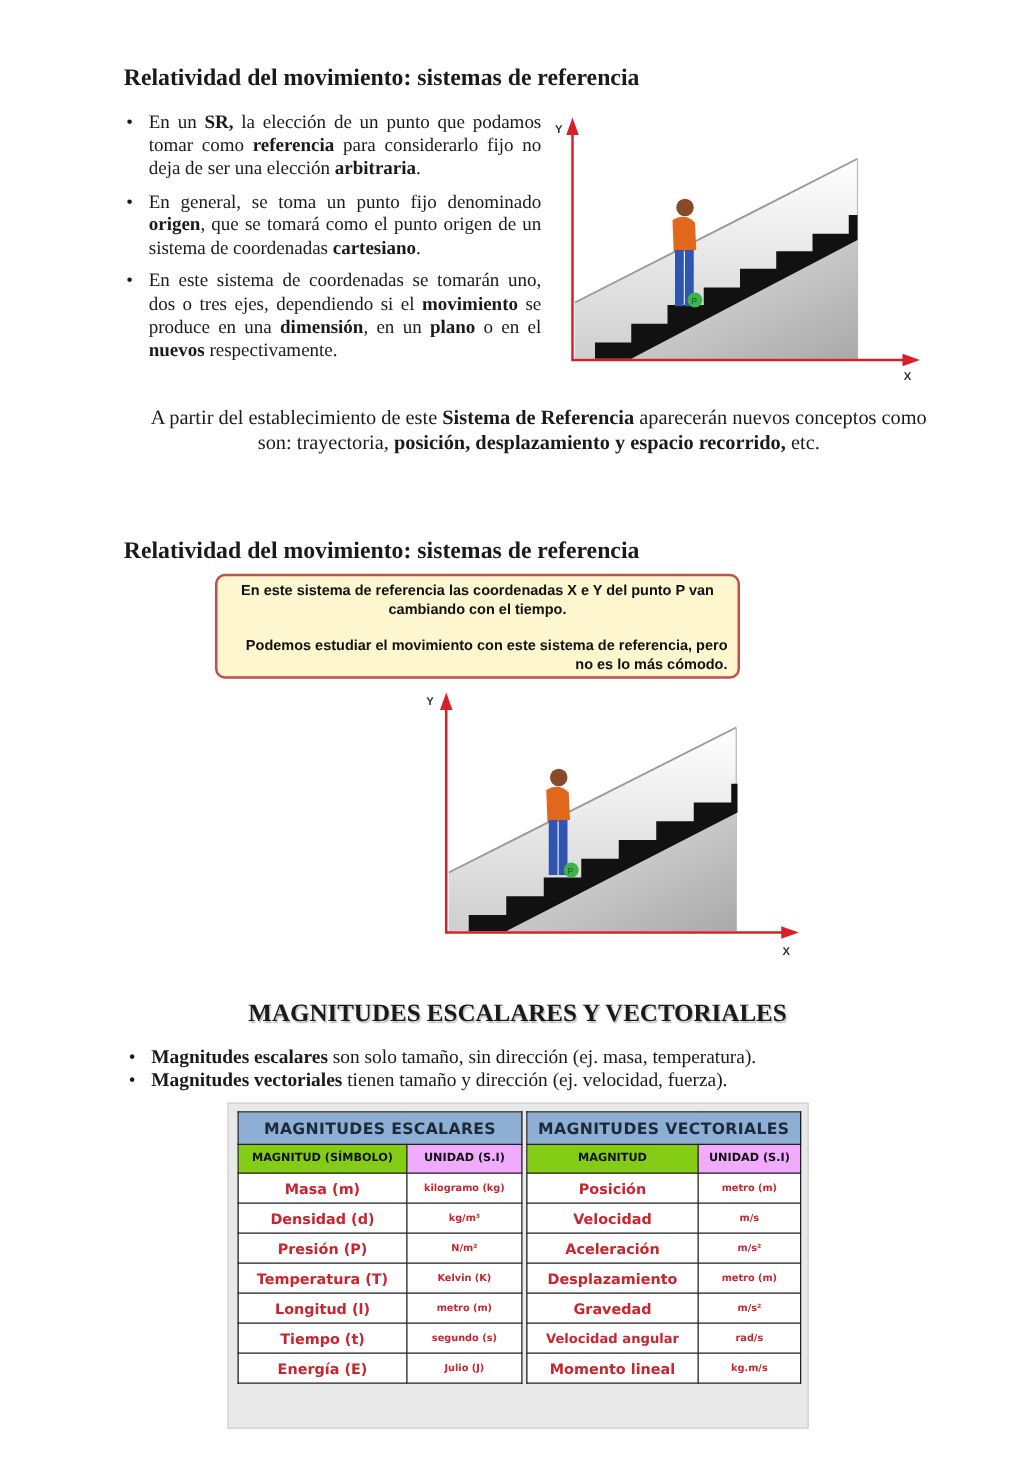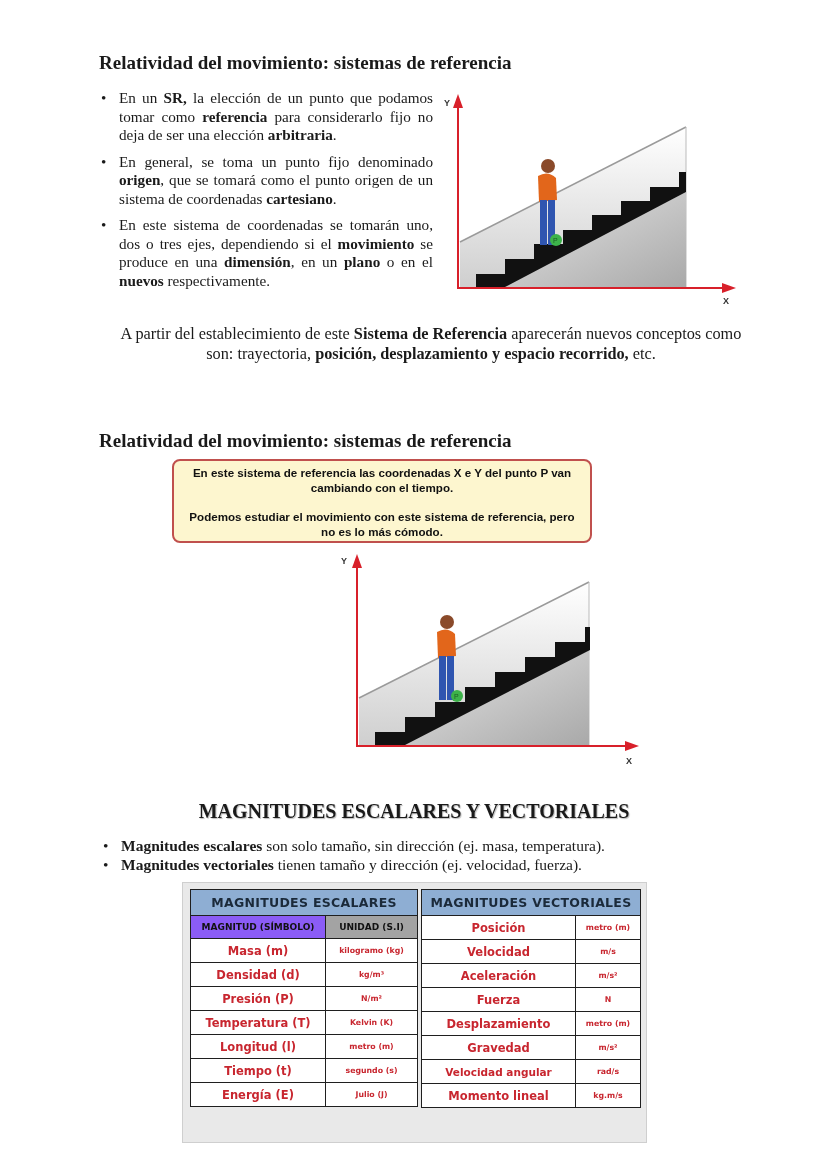--- a/index.html
+++ b/index.html
@@ -10,31 +10,31 @@
   ul.bullets { position:absolute; margin:0; padding:0; list-style:none; font-size:15.2px; line-height:18.5px; }
   ul.bullets li { position:relative; padding-left:20px; margin-bottom:8px; text-align:justify; }
   ul.bullets li::before { content:"•"; position:absolute; left:2px; top:0; }
   b { font-weight:bold; }
   .para { position:absolute; font-size:16.3px; line-height:20px; text-align:center; }
   .callout { position:absolute; left:172px; top:459px; width:420px; height:84px;
              background:#fdf6cf; border:2px solid #c0504d; border-radius:8px;
              font-family:"Liberation Sans", sans-serif; font-weight:bold; font-size:11.6px;
              text-align:center; line-height:15px; color:#111; box-sizing:border-box; padding:4px 8px; }
   .callout p { margin:0; }
-  .callout p + p { margin-top:14px; }
+  .callout p + p { margin-top:14px;text-align:right; }
   .mag-title { position:absolute; left:0; width:828px; top:800px; text-align:center;
                font-size:20px; font-weight:bold; margin:0; text-shadow:1px 1px 1px #bbb; }
   .table-frame { position:absolute; left:182px; top:882px; width:463px; height:259px;
                  background:#e9e9e9; border:1px solid #cfcfcf; }
   table.mt { position:absolute; top:6px; border-collapse:collapse;
              font-family:"DejaVu Sans", sans-serif; font-weight:bold; }
   table.mt td, table.mt th { border:1.5px solid #1f1f1f; text-align:center; padding:0; }
   table.mt th.cap { background:#8eaed3; color:#1b2a3a; font-size:12.5px; height:25px; letter-spacing:0.3px; }
-  table.mt th.hmag { background:#8b5cf6; font-size:9px; height:22px; color:#111; }
-  table.mt th.hunit { background:#a3a3a3; font-size:9px; color:#111; }
+  table.mt th.hmag { background:#84cc16; font-size:9px; height:22px; color:#111; }
+  table.mt th.hunit { background:#f0abfc; font-size:9px; color:#111; }
   table.mt td { background:#ffffff; color:#c8262f; height:23px; }
   table.mt td.m { font-size:11.5px; }
   table.mt td.u { font-size:7.8px; }
   .axis-lbl { position:absolute; font-family:"Liberation Sans", sans-serif; font-weight:bold; font-size:9px; color:#333; }
 </style>
 </head>
 <body>
 
 <h2 class="sec" style="left:99px; top:52px;">Relatividad del movimiento: sistemas de referencia</h2>
 
@@ -176,36 +176,36 @@
         </tr>
   </tbody>
     </table>
 
   <table class="mt" style="left:238px; width:220px;">
     <tbody>
         <tr>
           <th class="cap" colspan="2">MAGNITUDES VECTORIALES</th>
         </tr>
     <tr>
+      <th class="hmag" style="width:136px;">MAGNITUD</th>
+      <th class="hunit">UNIDAD (S.I)</th>
+    </tr>
+    <tr>
           <td class="m">Posición</td>
           <td class="u">metro (m)</td>
         </tr>
     <tr>
           <td class="m">Velocidad</td>
           <td class="u">m/s</td>
         </tr>
     <tr>
           <td class="m">Aceleración</td>
           <td class="u">m/s²</td>
         </tr>
     <tr>
-          <td class="m">Fuerza</td>
-          <td class="u">N</td>
-        </tr>
-    <tr>
           <td class="m">Desplazamiento</td>
           <td class="u">metro (m)</td>
         </tr>
     <tr>
           <td class="m">Gravedad</td>
           <td class="u">m/s²</td>
         </tr>
     <tr>
           <td class="m" style="font-size:10.5px;">Velocidad angular</td>
           <td class="u">rad/s</td>

